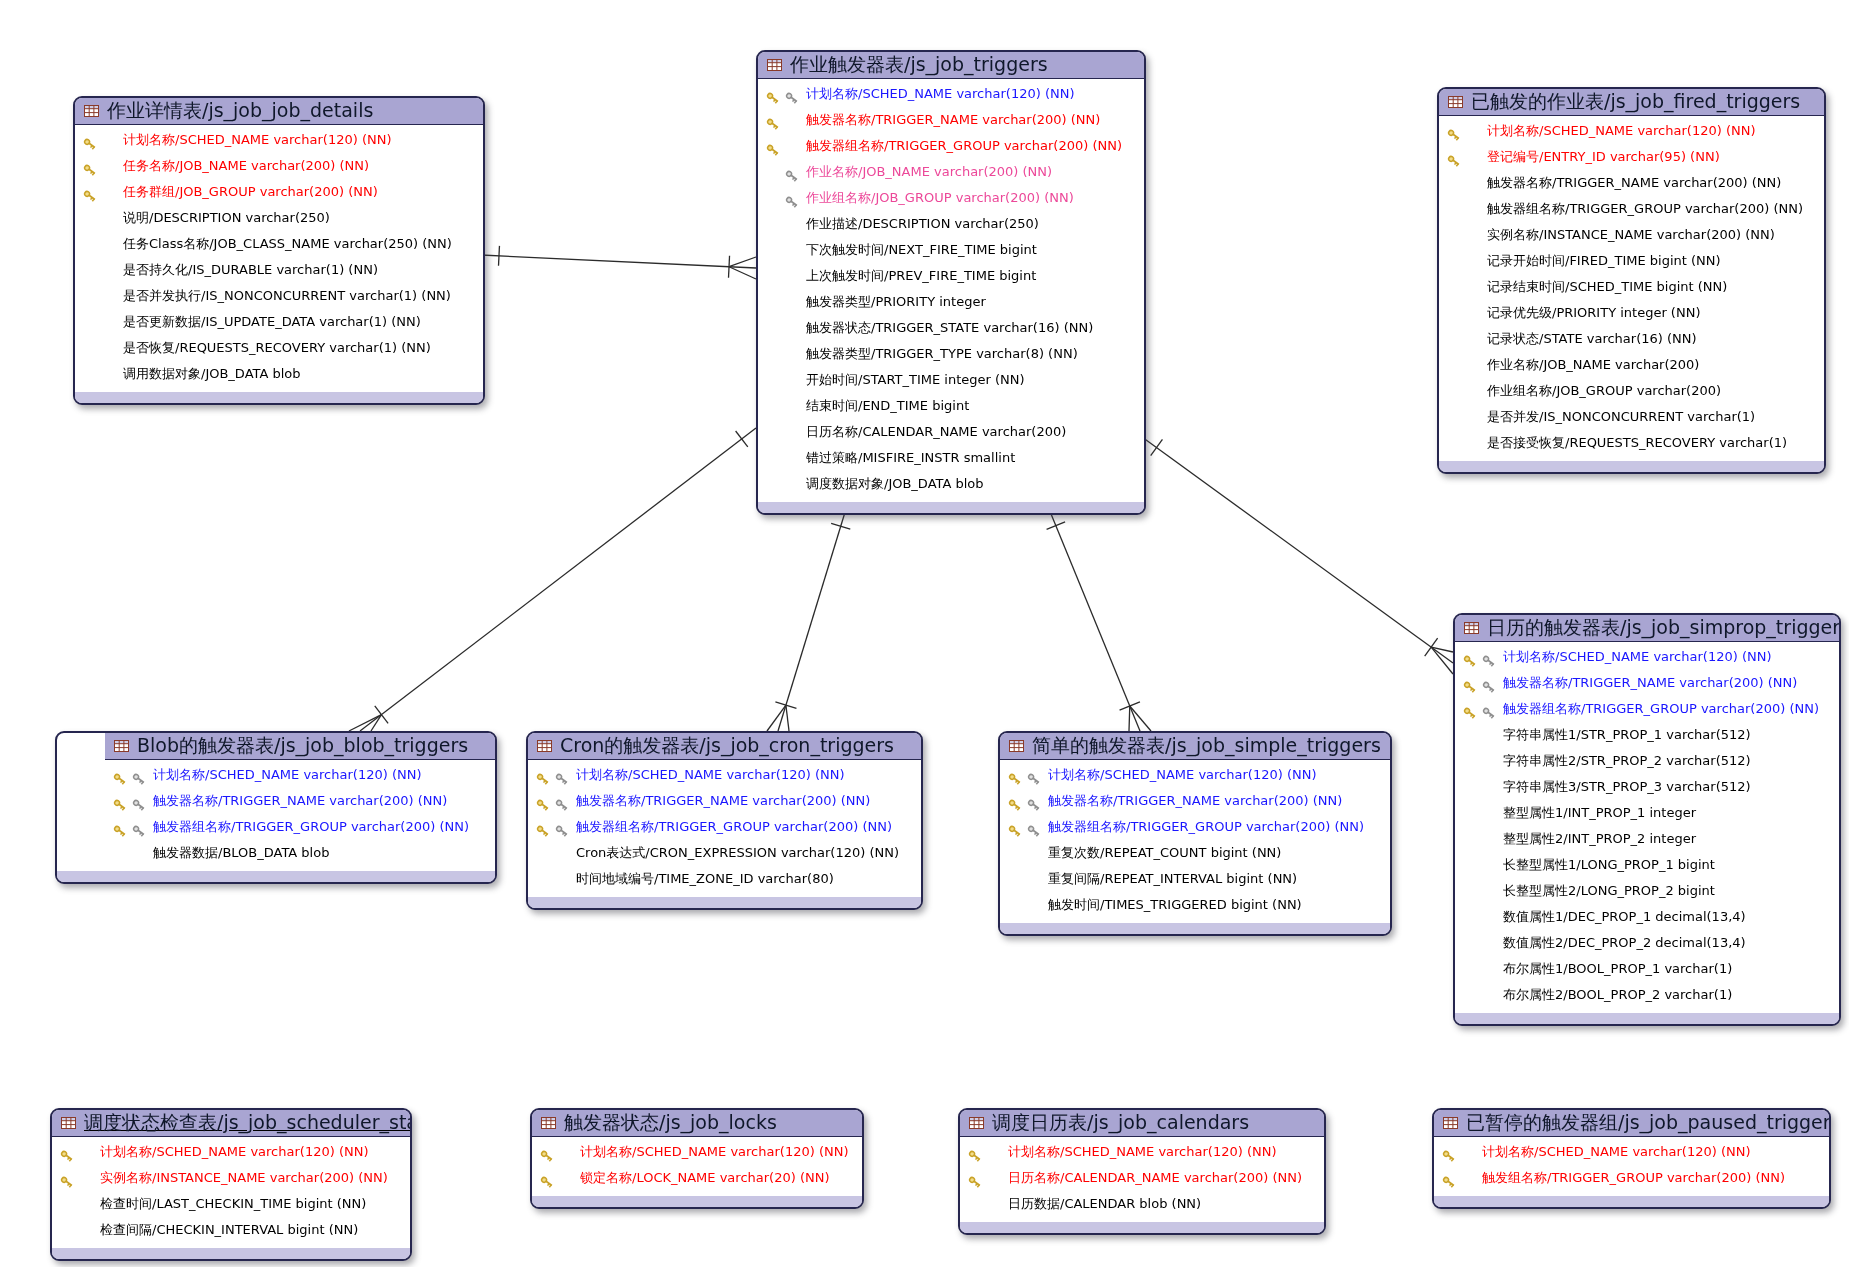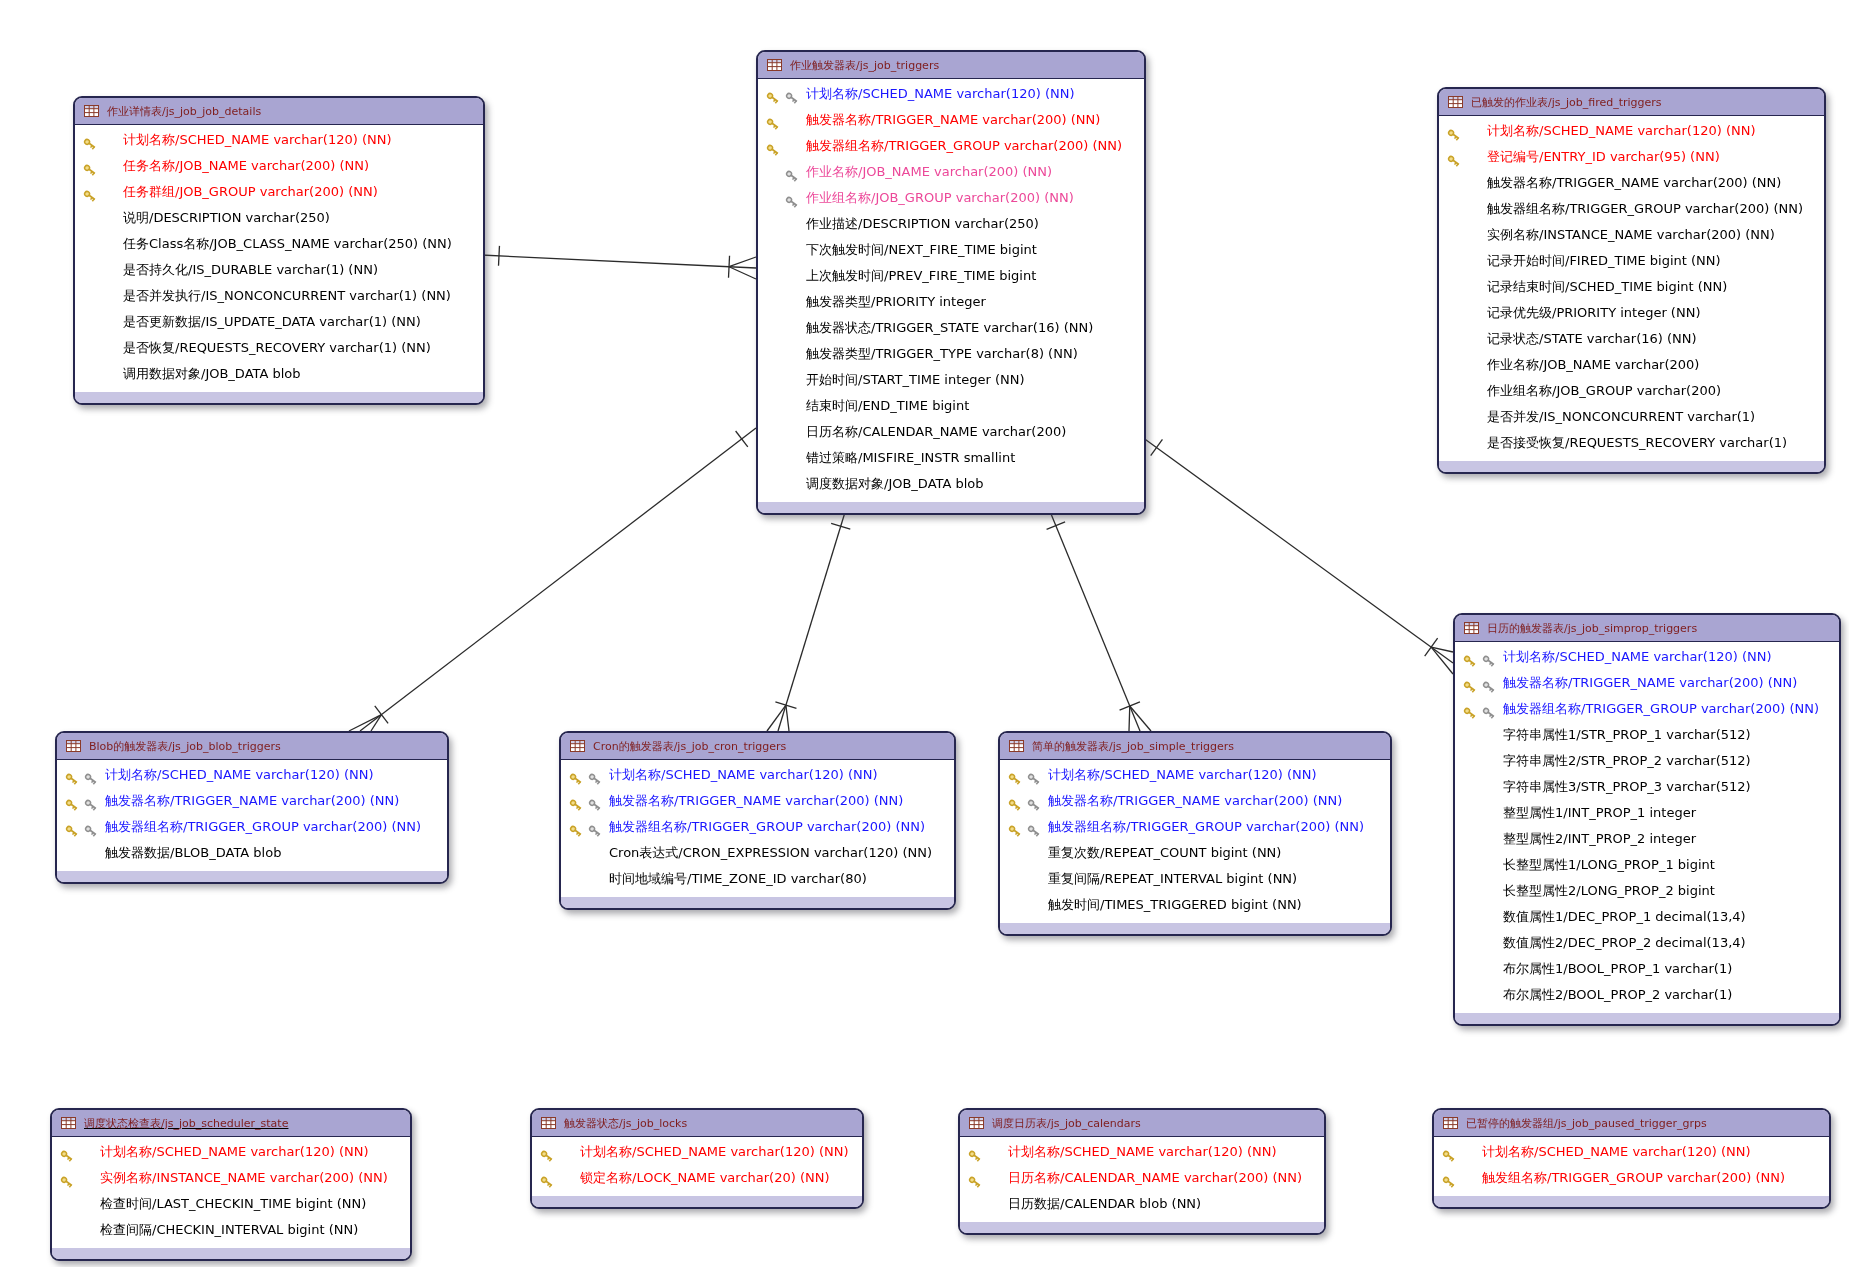--- a/index.html
+++ b/index.html
@@ -3,21 +3,21 @@
 <meta charset="utf-8">
 <style>
   html,body{margin:0;padding:0;background:#ffffff;}
   body{font-family:"DejaVu Sans","Liberation Sans",sans-serif;}
   #canvas{position:relative;width:1849px;height:1267px;background:#ffffff;overflow:hidden;}
   #rel-layer{position:absolute;left:0;top:0;width:1849px;height:1267px;}
   .entity{position:absolute;background:#ffffff;border:2px solid #26264f;border-radius:9px;
           box-shadow:3px 4px 6px rgba(70,70,80,.45);overflow:hidden;}
   .entity-header{height:27px;background:#a9a5d2;border-bottom:1.5px solid #26264f;
                  display:flex;align-items:center;box-sizing:border-box;padding-left:9px;}
-  .entity-title{font-size:11px;color:#7f1d1d;margin-left:8px;white-space:nowrap;}
+  .entity-title{font-size:19px;color:#0f172a;margin-left:8px;white-space:nowrap;}
   .entity-body{padding:2px 0 14px 0;}
   .field-row{position:relative;height:26px;line-height:26px;white-space:nowrap;}
   .field-label{position:absolute;left:48px;top:0;font-size:13px;}
   .key{position:absolute;top:6px;}
   .key.slot0{left:8px;}
   .key.slot1{left:27px;}
   .entity-footer{position:absolute;left:0;right:0;bottom:0;height:11px;background:#c8c5e3;}
   .f-red{color:#ff0000;}
   .f-blue{color:#1a16ff;}
   .f-green{color:#ec4899;}
@@ -420,21 +420,21 @@
         </div>
         <div class="field-row">
           <span class="field-label f-black">布尔属性1/BOOL_PROP_1 varchar(1)</span>
         </div>
         <div class="field-row">
           <span class="field-label f-black">布尔属性2/BOOL_PROP_2 varchar(1)</span>
         </div>
       </div>
       <div class="entity-footer"></div>
     </div>
-    <div class="entity" style="left: 55px; top: 731px; width: 390px; height: 148.5px;">
+    <div class="entity" style="left: 55px; top: 731px; width: 390px; height: 148.5px; padding-left: 48px;">
       <div class="entity-header">
         <span style="display: inline-flex;">
           <svg width="15" height="12" viewBox="0 0 15 12" xmlns="http://www.w3.org/2000/svg">
             <rect x="0.5" y="0.5" width="14" height="11" fill="#ffffff" stroke="#8a3b2a" stroke-width="1"></rect>
             <rect x="0.5" y="0.5" width="14" height="3.2" fill="#cfcfe8" stroke="#8a3b2a" stroke-width="1"></rect>
             <line x1="5.2" y1="0.5" x2="5.2" y2="11.5" stroke="#8a3b2a"></line>
             <line x1="9.9" y1="0.5" x2="9.9" y2="11.5" stroke="#8a3b2a"></line>
             <line x1="0.5" y1="7.6" x2="14.5" y2="7.6" stroke="#8a3b2a"></line>
           </svg>
         </span>
@@ -497,21 +497,21 @@
               </g>
             </svg></span>
           <span class="field-label f-blue">触发器组名称/TRIGGER_GROUP varchar(200) (NN)</span>
         </div>
         <div class="field-row">
           <span class="field-label f-black">触发器数据/BLOB_DATA blob</span>
         </div>
       </div>
       <div class="entity-footer"></div>
     </div>
-    <div class="entity" style="left: 526px; top: 731px; width: 393px; height: 174.5px; margin-left: 33px;">
+    <div class="entity" style="left: 526px; top: 731px; width: 393px; height: 174.5px;">
       <div class="entity-header">
         <span style="display: inline-flex;">
           <svg width="15" height="12" viewBox="0 0 15 12" xmlns="http://www.w3.org/2000/svg">
             <rect x="0.5" y="0.5" width="14" height="11" fill="#ffffff" stroke="#8a3b2a" stroke-width="1"></rect>
             <rect x="0.5" y="0.5" width="14" height="3.2" fill="#cfcfe8" stroke="#8a3b2a" stroke-width="1"></rect>
             <line x1="5.2" y1="0.5" x2="5.2" y2="11.5" stroke="#8a3b2a"></line>
             <line x1="9.9" y1="0.5" x2="9.9" y2="11.5" stroke="#8a3b2a"></line>
             <line x1="0.5" y1="7.6" x2="14.5" y2="7.6" stroke="#8a3b2a"></line>
           </svg>
         </span>

